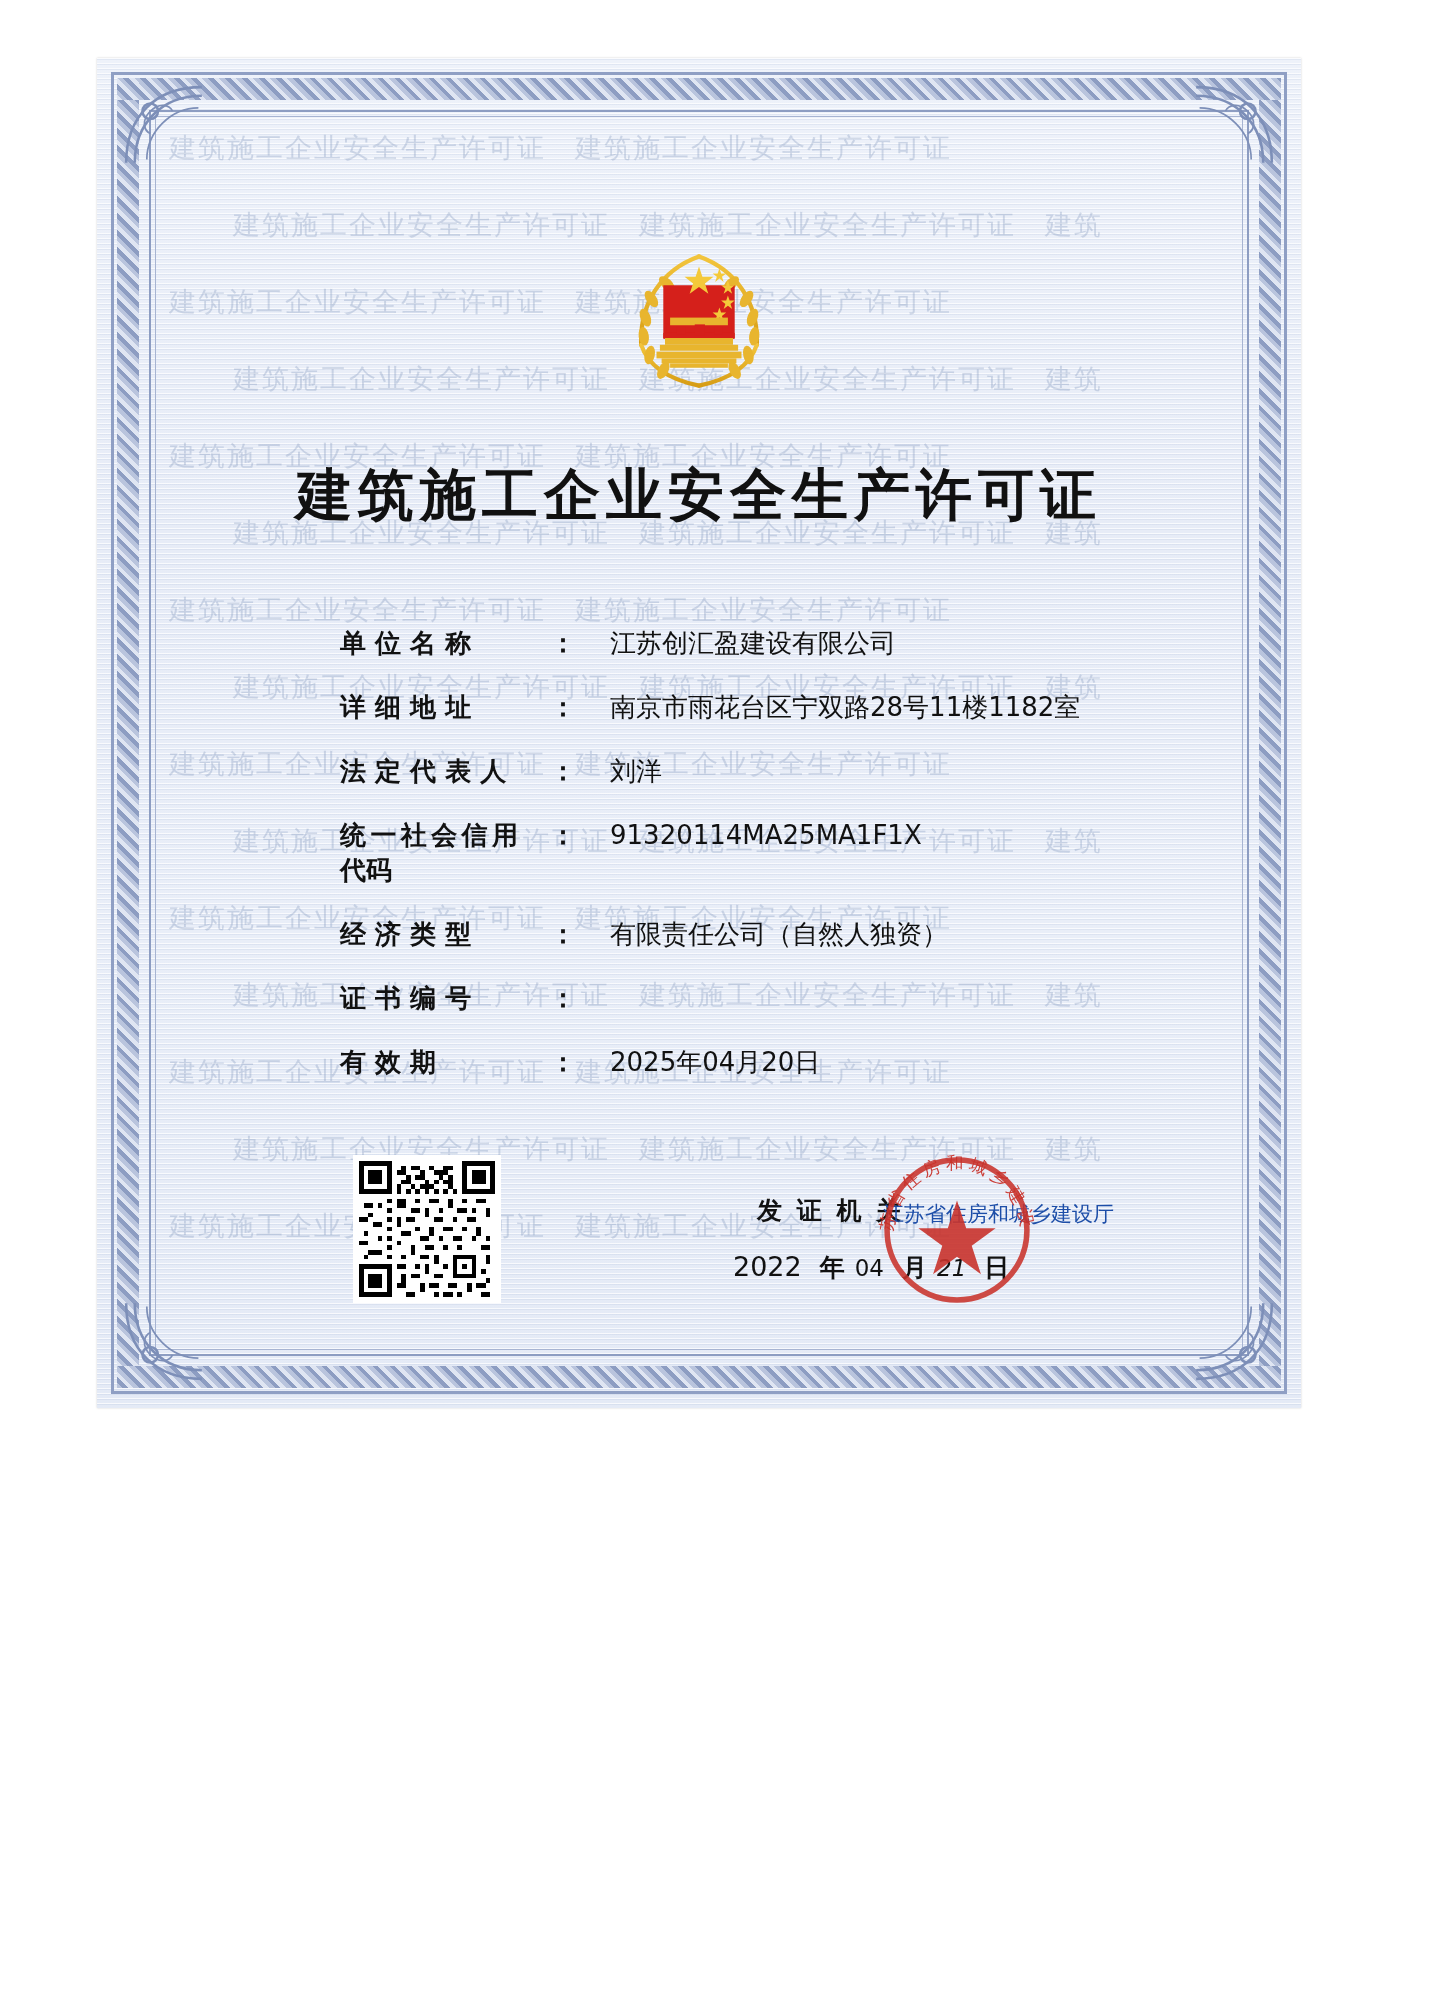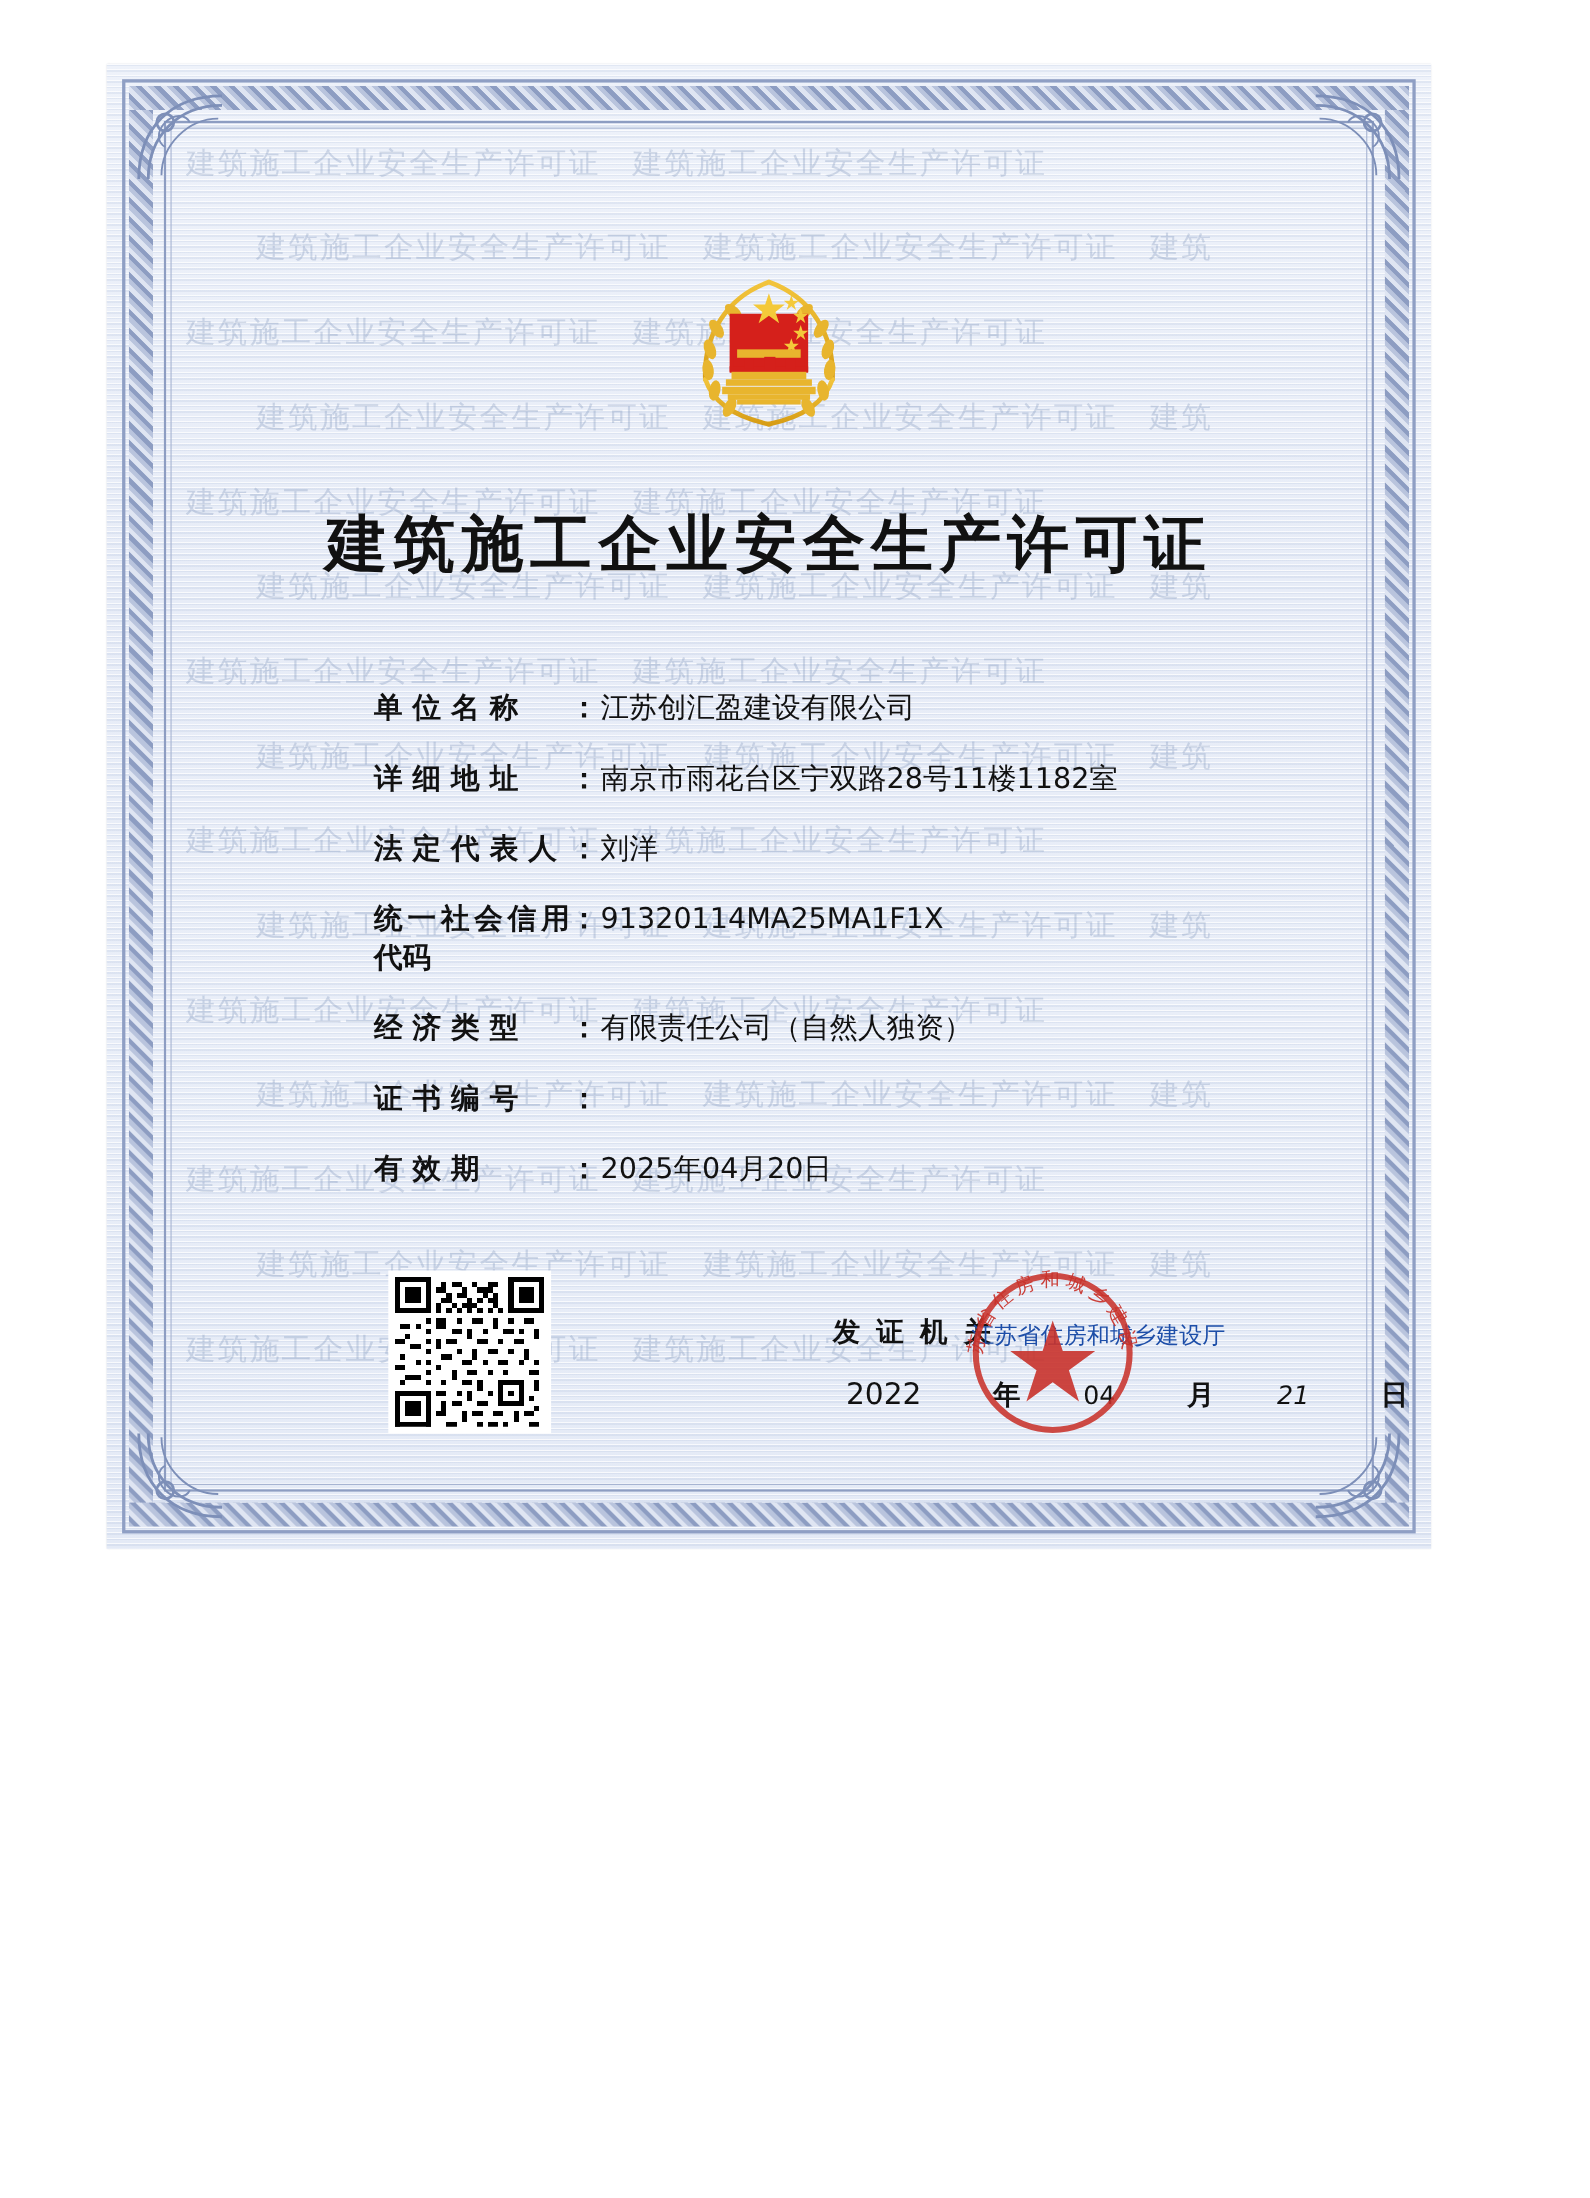--- a/index.html
+++ b/index.html
@@ -75,40 +75,40 @@
 
   
   .title{
     position:absolute;left:0;right:0;top:400px;text-align:center;
     font-size:56px;font-weight:bold;letter-spacing:6px;color:#111;
     font-family:"DejaVu Sans","Liberation Sans",sans-serif;
   }
 
   
   .fields{position:absolute;left:243px;top:568px;width:760px;}
-  .field{display:flex;align-items:baseline;margin-bottom:29px;font-size:26px;color:#111;}
+  .field{display:flex;align-items:baseline;margin-bottom:29px;font-size:26px;color:#111;gap:32px;}
   .f-label{
     width:178px;flex:0 0 178px;
     display:flex;justify-content:space-between;
     font-weight:bold;letter-spacing:0;
   }
   .f-label.tight{letter-spacing:0;display:block;text-align:justify;}
   .f-colon{flex:0 0 auto;font-weight:bold;}
   .f-value{margin-left:2px;color:#111;}
 
   
   .qr{position:absolute;left:256px;top:1097px;width:136px;height:136px;background:#fff;padding:6px;}
   .qr svg{display:block;width:100%;height:100%;}
 
   
   .issuer{position:absolute;left:660px;top:1136px;font-size:25px;color:#111;letter-spacing:3px;font-weight:bold;}
   .issuer-name{
     position:absolute;left:786px;top:1142px;font-size:21px;color:#1d4ea8;letter-spacing:0;
   }
-  .dateline{position:absolute;left:672px;top:1193px;font-size:25px;color:#111;display:flex;align-items:baseline;gap:47px;}
+  .dateline{position:absolute;left:636px;top:1193px;font-size:25px;color:#111;display:flex;align-items:baseline;}
   .dateline .y{font-size:27px;}
   .dateline .lbl{margin:0 10px 0 18px;font-weight:bold;}
   .dateline .m{font-size:23px;}
   .dateline .d{font-size:23px;font-style:italic;}
 
   
   .seal{position:absolute;left:768px;top:1080px;width:184px;height:184px;pointer-events:none;}
   .seal svg{width:100%;height:100%;display:block;}
 </style>
 </head>

